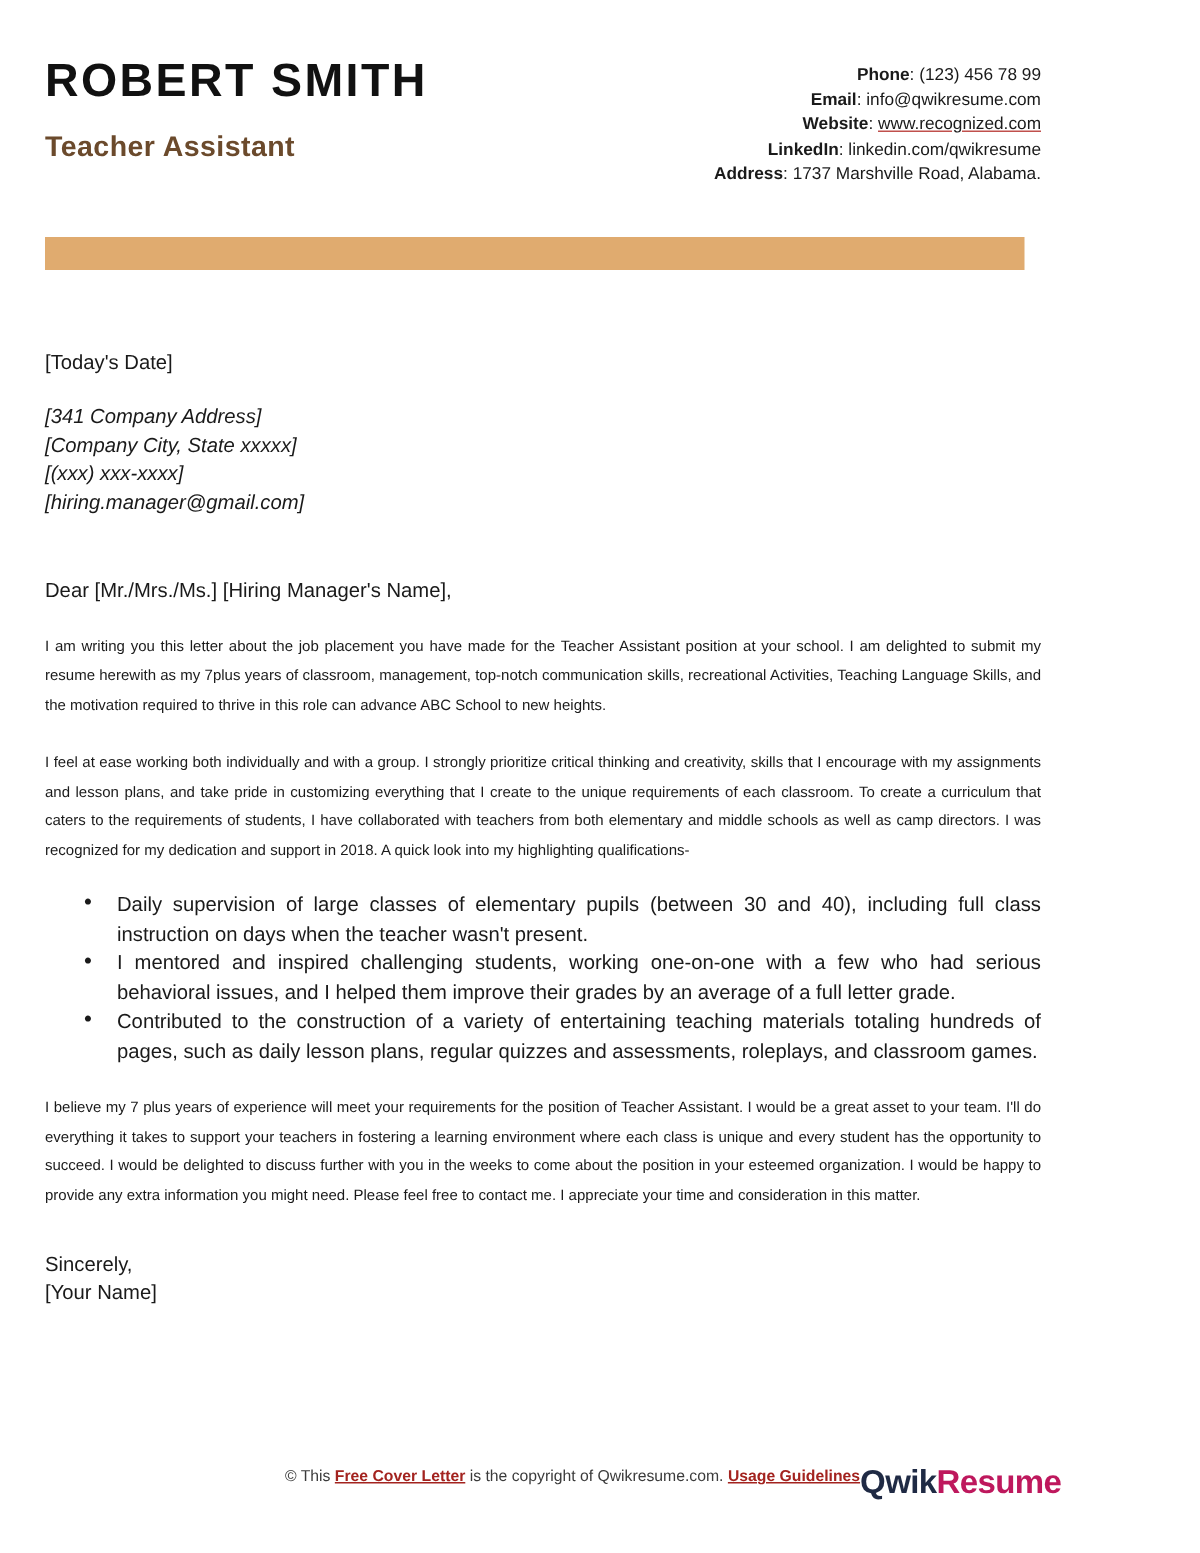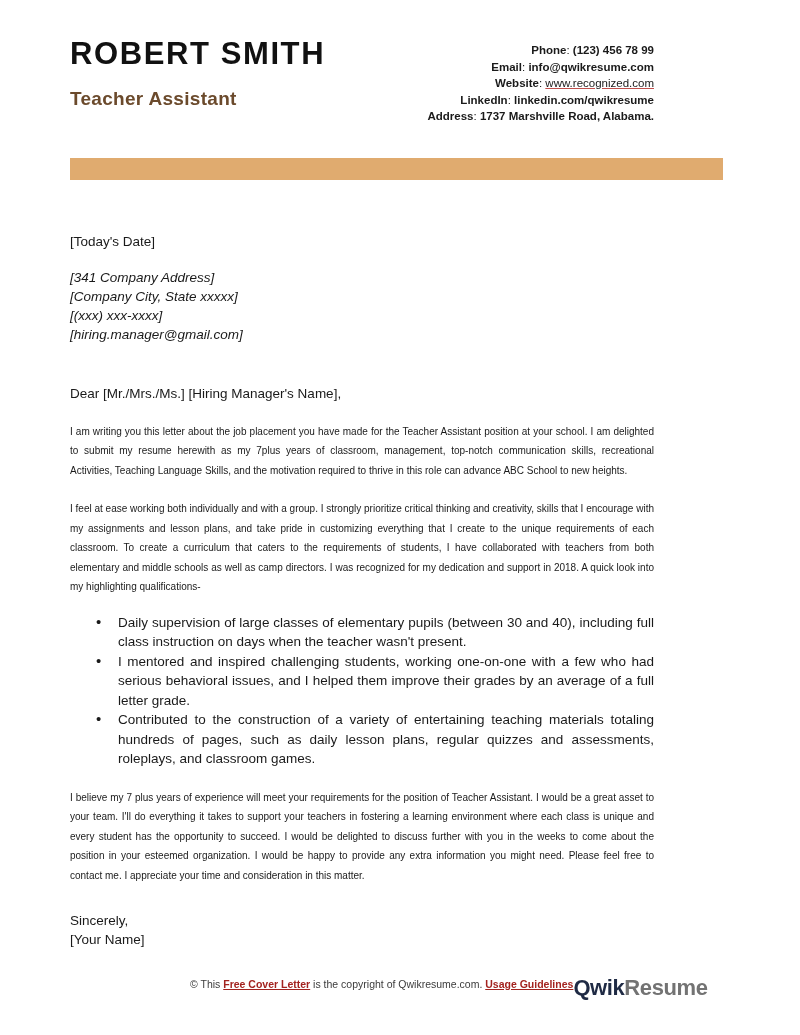--- a/index.html
+++ b/index.html
@@ -14,21 +14,21 @@
     color: #1a1a1a;
     position: relative;
     overflow: hidden;
   }
 
   .page {
     position: relative;
     width: 724px;
     height: 1035px;
     box-sizing: border-box;
-    padding: 0 70px;
+    padding: 0 30px;
   }
 
   
   .header {
     display: flex;
     justify-content: space-between;
     align-items: flex-start;
     padding-top: 36px;
   }
   .identity { flex: 0 0 auto; }
@@ -53,21 +53,21 @@
   .contact-block {
     flex: 0 0 auto;
     text-align: right;
     font-size: 11.5px;
     line-height: 16.5px;
     color: #1a1a1a;
     padding-top: 6px;
   }
   .contact-row { white-space: nowrap; }
   .contact-label { font-weight: bold; }
-  .contact-value { font-weight: bold; }
+  .contact-value { font-weight: normal; }
   .contact-link {
     color: #1a1a1a;
     text-decoration: underline;
     text-decoration-color: #c0504d;
   }
 
   
   .divider-bar {
     margin-top: 33px;
     height: 22px;
@@ -168,21 +168,21 @@
 
   .logo {
     flex: 0 0 auto;
     font-size: 22px;
     font-weight: bold;
     letter-spacing: -0.4px;
     white-space: nowrap;
     line-height: 1;
   }
   .logo-qwik { color: #1f2a44; }
-  .logo-resume { color: #737373; margin-top: 45px; }
+  .logo-resume { color: #be185d; margin-top: 45px; }
 </style>
 </head>
 <body>
 
 <div class="page">
 
   <div class="header">
     <div class="identity">
       <div class="cand-name">ROBERT SMITH</div>
       <div class="cand-role">Teacher Assistant</div>

